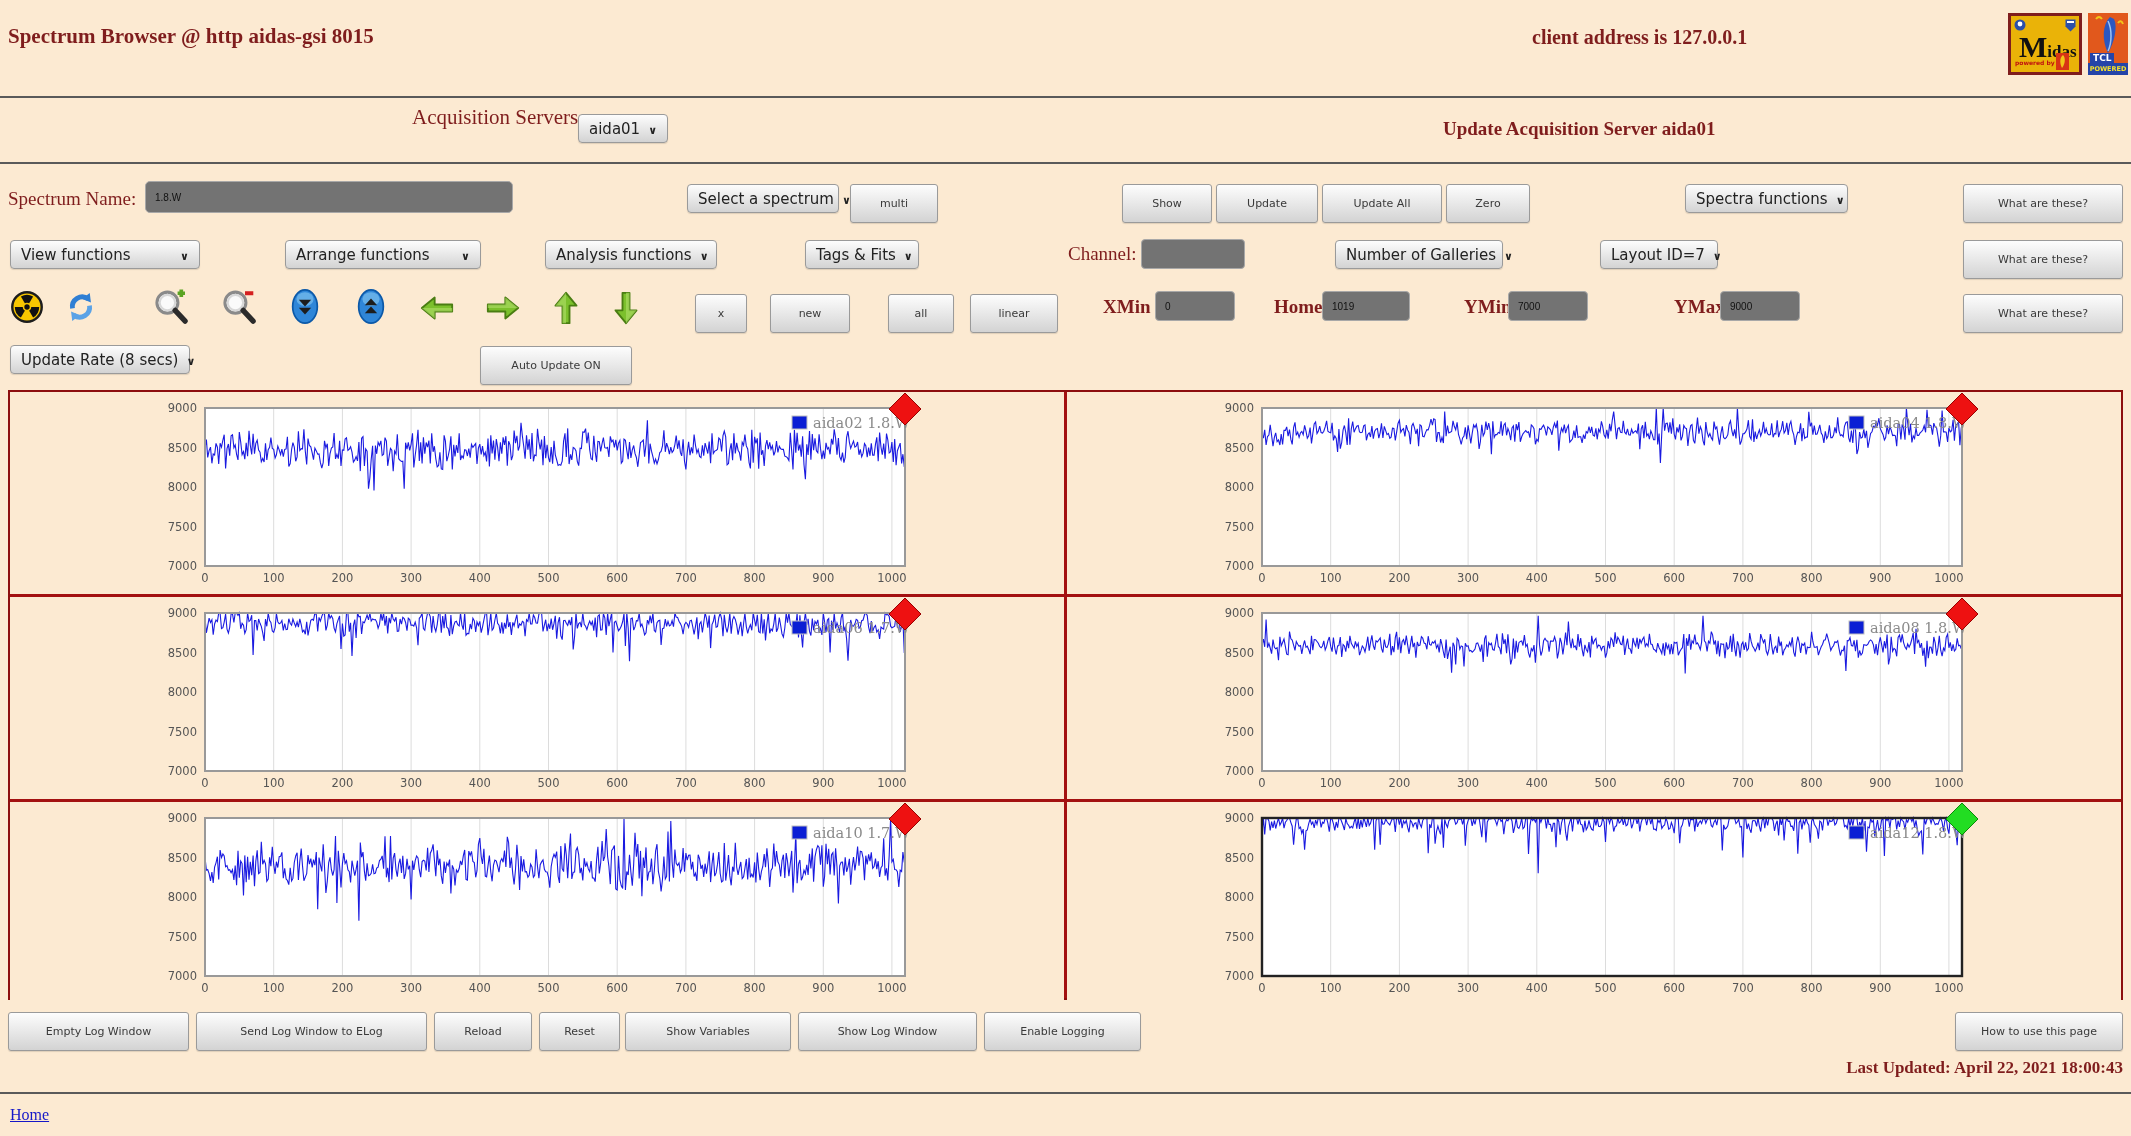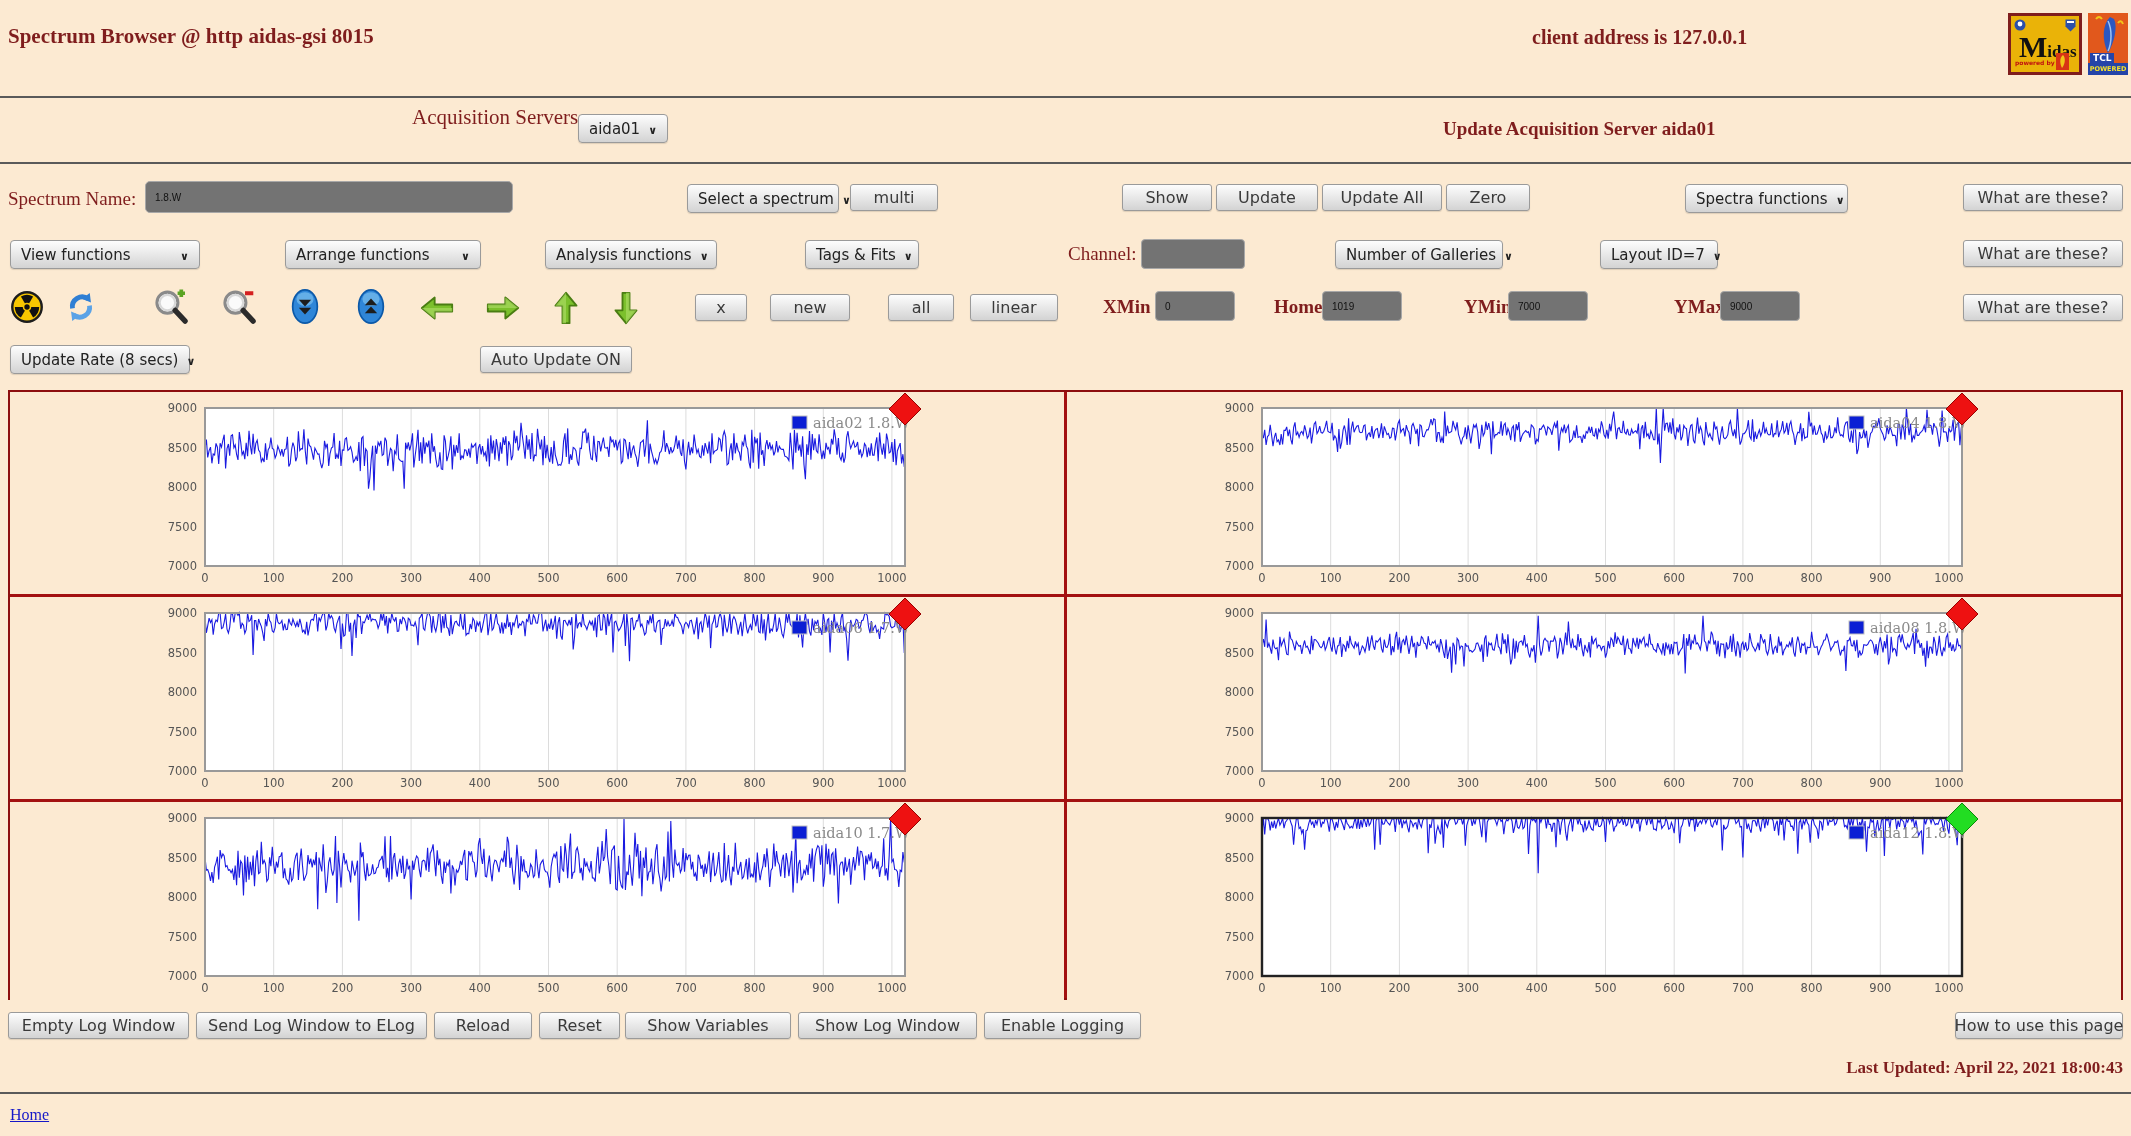--- a/index.html
+++ b/index.html
@@ -1,22 +1,22 @@
 <!DOCTYPE html>
 <html><head>
 <meta charset="utf-8">
 <style>
   html,body{margin:0;padding:0}
   body{width:2131px;height:1136px;position:relative;background:#fcead2;font-family:"DejaVu Sans",sans-serif;overflow:hidden}
   .srf{font-family:"Liberation Serif",serif}
   .red{color:#7f1d1d}
   .ab{position:absolute}
   .hr{position:absolute;left:0;width:100%;height:2px;background:#5a5a5a}
-  .btn{display:inline-flex;align-items:center;justify-content:center;height:27px;padding:0 12px;
-       font-size:16px;color:#3a3a3a;background:linear-gradient(#fdfdfd,#e6e6e6 55%,#d3d3d3);
+  .btn{display:inline-flex;align-items:center;justify-content:center;height:39px;padding:0 12px;
+       font-size:11px;color:#3a3a3a;background:linear-gradient(#fdfdfd,#e6e6e6 55%,#d3d3d3);
        border:1px solid #9a9a9a;border-radius:3px;box-sizing:border-box;white-space:nowrap;
        font-family:"DejaVu Sans",sans-serif;box-shadow:0 1px 1px rgba(0,0,0,.12)}
   .sel{display:inline-flex;align-items:center;justify-content:space-between;gap:8px;height:29px;padding:0 10px;
        font-size:15px;color:#222;background:linear-gradient(#fdfdfd,#e6e6e6 55%,#d3d3d3);
        border:1px solid #9a9a9a;border-radius:4px;box-sizing:border-box;white-space:nowrap;
        box-shadow:0 1px 1px rgba(0,0,0,.12)}
   .chev::after{content:"\2228";font-size:11px;font-weight:bold;color:#222;line-height:1}
   .inp{height:30px;border:1px solid #a8a8a8;border-radius:4px;padding:0 9px;font-size:10px;background:#737373;
        box-sizing:border-box;font-family:Liberation Sans, sans-serif;color:#111}
   .charts{position:absolute;top:390px;left:8px;width:2115px;height:610px;display:grid;
@@ -175,21 +175,21 @@
   <polygon points="9,29 9,14 3,14 12,3 21,14 15,14 15,29" fill="#7cc02c" stroke="#4a7d12" stroke-width="1.6" stroke-linejoin="round" transform="rotate(180 12 16)"></polygon>
   <polygon points="12,3 12,29 9,29 9,14 3,14" fill="#a8da60" opacity="0.7" transform="rotate(180 12 16)"></polygon>
 </svg>
 <button class="btn ab" style="left:695px;top:294px;width:52px">x</button>
 <button class="btn ab" style="left:770px;top:294px;width:80px">new</button>
 <button class="btn ab" style="left:888px;top:294px;width:66px">all</button>
 <button class="btn ab" style="left:970px;top:294px;width:88px">linear</button>
 <div class="ab srf red" style="left:1103px;top:296px;font-size:19px;font-weight:bold">XMin</div>
 <input class="inp ab" style="left: 1155px; top: 291px; width: 80px;" value="0">
 <div class="ab srf red" style="left:1274px;top:296px;font-size:19px;font-weight:bold">Home</div>
-<input class="inp ab" style="left: 1322px; top: 291px; width: 80px;" value="1019">
+<input class="inp ab" style="left: 1322px; top: 291px; width: 88px;" value="1019">
 <div class="ab srf red" style="left:1464px;top:296px;font-size:19px;font-weight:bold">YMin</div>
 <input class="inp ab" style="left: 1508px; top: 291px; width: 80px;" value="7000">
 <div class="ab srf red" style="left:1674px;top:296px;font-size:19px;font-weight:bold">YMax</div>
 <input class="inp ab" style="left: 1720px; top: 291px; width: 80px;" value="9000">
 <button class="btn ab" style="left:1963px;top:294px;width:160px">What are these?</button>
 
 <div class="sel ab" style="left:10px;top:345px;width:180px">
   <span>Update Rate (8 secs)</span>
     <span class="chev"></span>
 </div>

